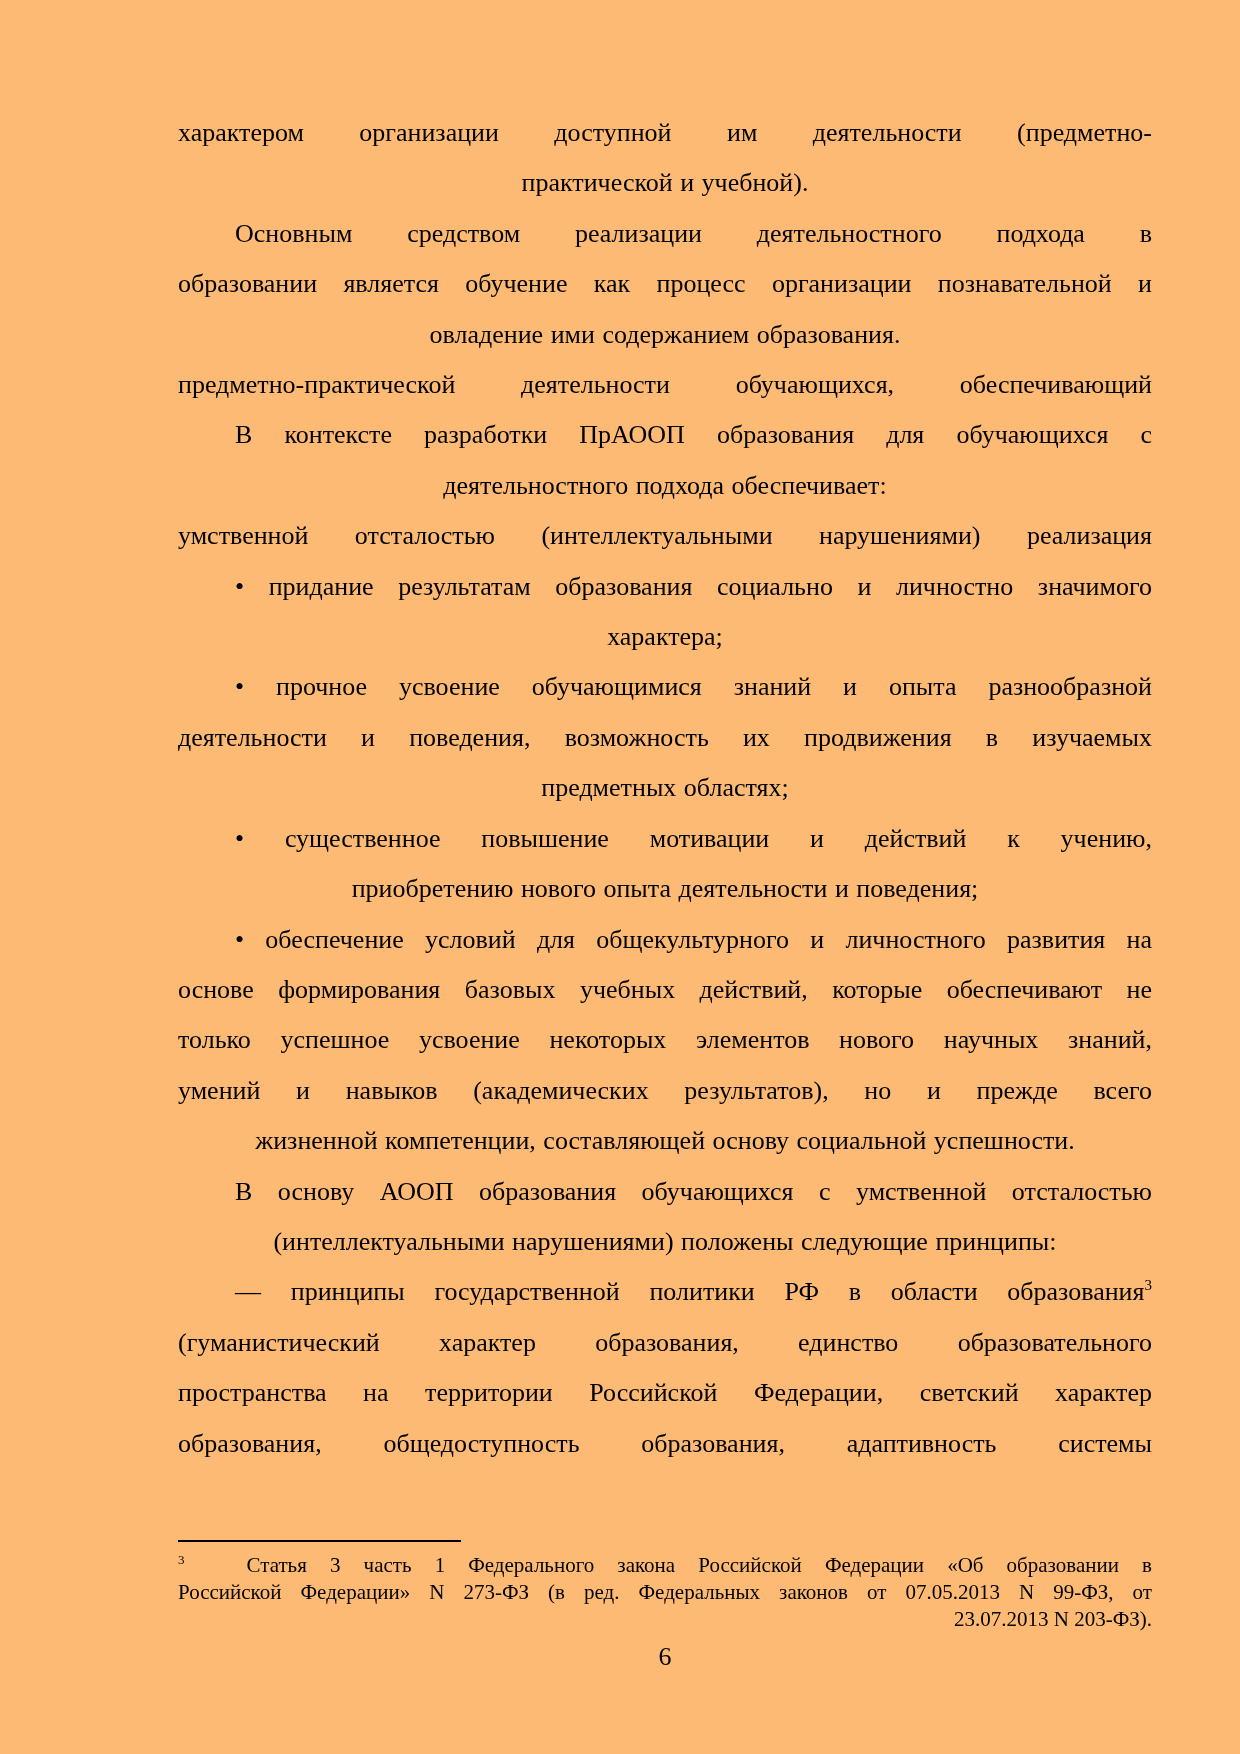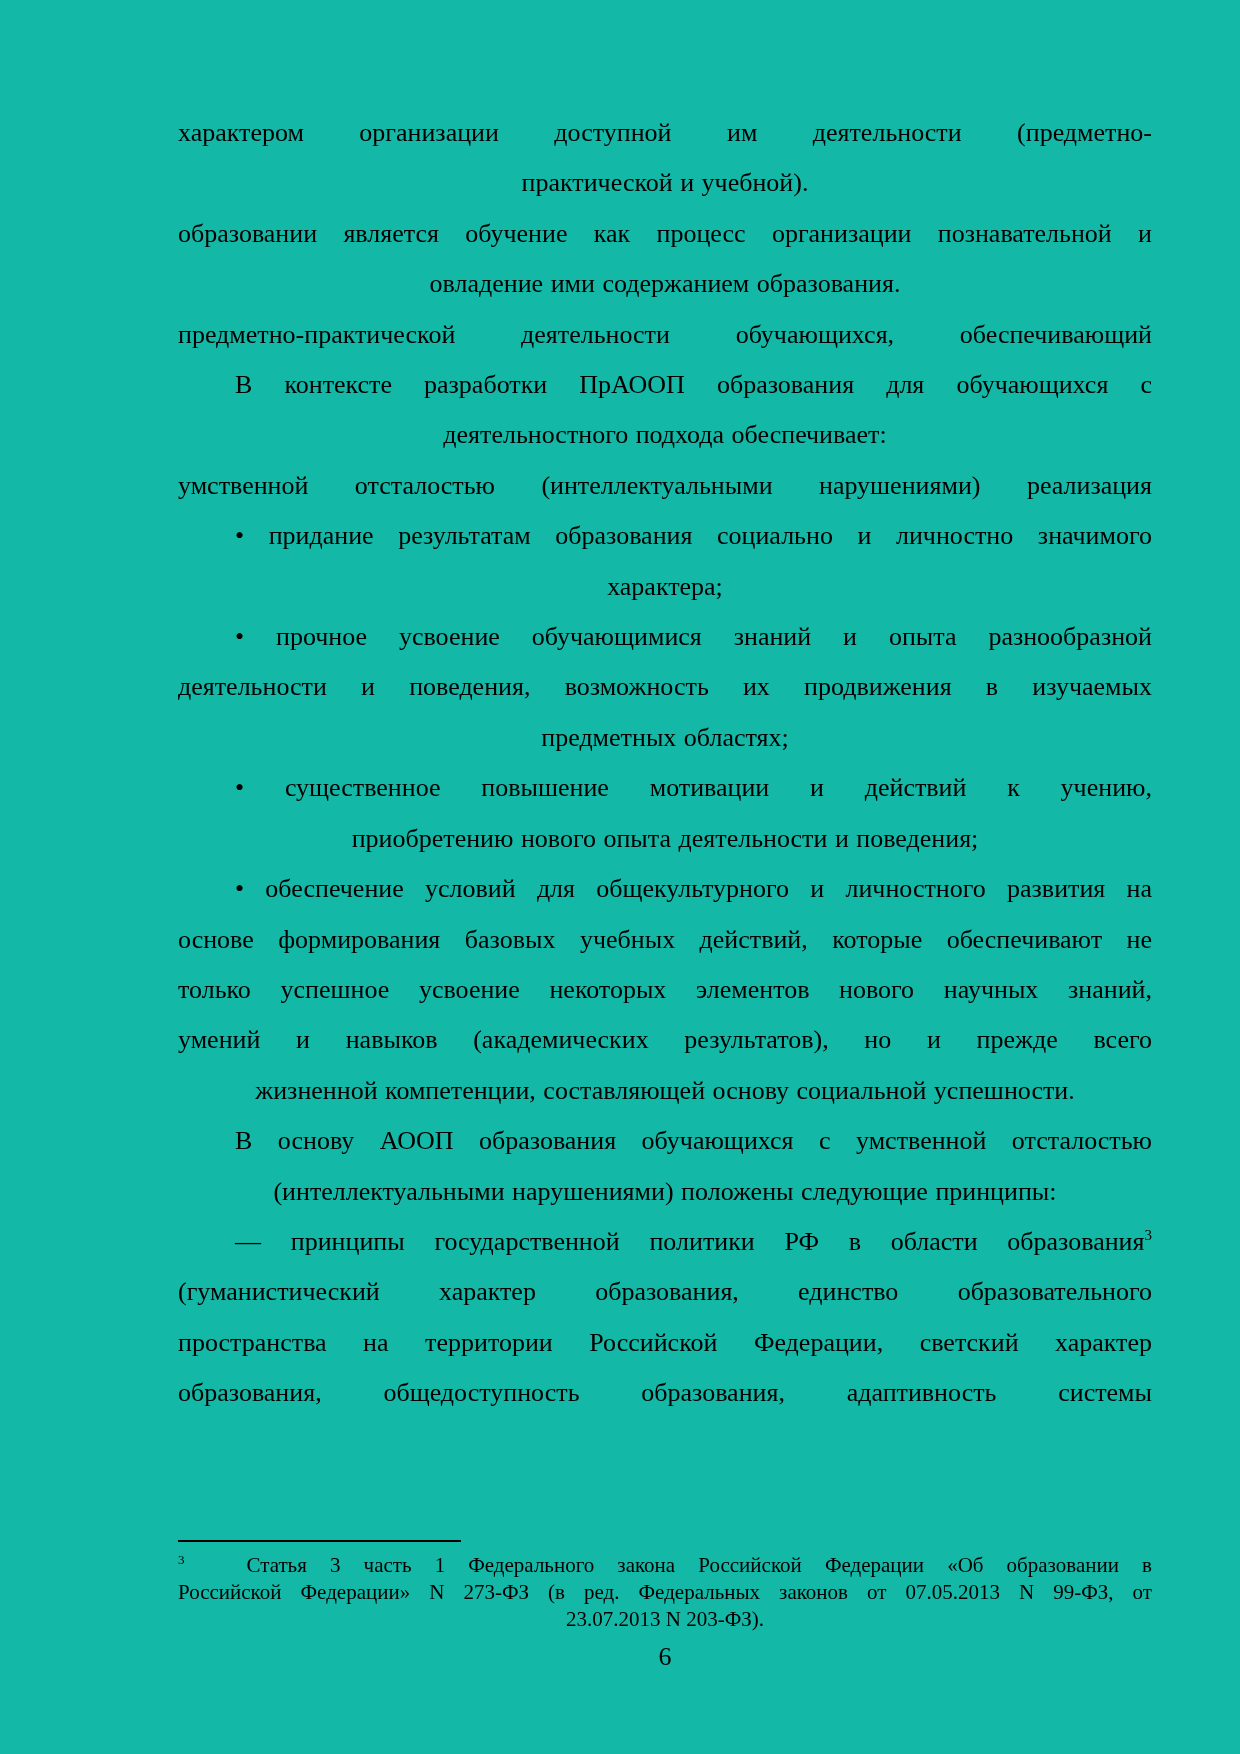--- a/index.html
+++ b/index.html
@@ -1,20 +1,20 @@
 <!DOCTYPE html>
 <html><head>
 <meta charset="utf-8">
 <style>
   html,body { margin:0; padding:0; background:#888; }
   .page {
     position:relative;
     width:1240px; height:1754px;
     margin:0 auto;
-    background:#14b8a6;
+    background:#fdba74;
     color:#000000;
     font-family:"Liberation Serif","DejaVu Serif",serif;
     overflow:hidden;
   }
   .doc-body {
     position:absolute;
     left:178px; top:108px; width:974px;
     font-size:26px;
     line-height:50.4px;
     word-spacing:1px;
@@ -32,21 +32,21 @@
     left:178px; top:1540px;
     width:283px; height:2px;
     background:#000000;
   }
   .footnote {
     position:absolute;
     left:178px; top:1552px; width:974px;
     font-size:21px;
     line-height:27px;
   }
-  .fn-line { text-align:center; }
+  .fn-line { text-align:right; }
   .fn-line.jl { text-align:justify; text-align-last:justify; }
   .fn-sup {
     font-size:13px;
     vertical-align:super;
     line-height:0;
   }
   .fn-tab { display:inline-block; width:62px; }
   .page-number {
     position:absolute;
     left:178px; top:1640px; width:974px;
@@ -56,20 +56,21 @@
   }
 </style>
 </head>
 <body>
 
 <div class="page">
 
   <div class="doc-body">
     <div class="line jl">характером организации доступной им деятельности (предметно-</div>
     <div class="line">практической и учебной).</div>
+    <div class="line first jl">Основным средством реализации деятельностного подхода в</div>
     <div class="line jl">образовании является обучение как процесс организации познавательной и</div>
     <div class="line">овладение ими содержанием образования.</div>
     <div class="line jl">предметно-практической деятельности обучающихся, обеспечивающий</div>
     <div class="line first jl">В контексте разработки ПрАООП образования для обучающихся с</div>
     <div class="line">деятельностного подхода обеспечивает:</div>
     <div class="line jl">умственной отсталостью (интеллектуальными нарушениями) реализация</div>
     <div class="line first jl">• придание результатам образования социально и личностно значимого</div>
     <div class="line">характера;</div>
     <div class="line first jl">• прочное усвоение обучающимися знаний и опыта разнообразной</div>
     <div class="line jl">деятельности и поведения, возможность их продвижения в изучаемых</div>

